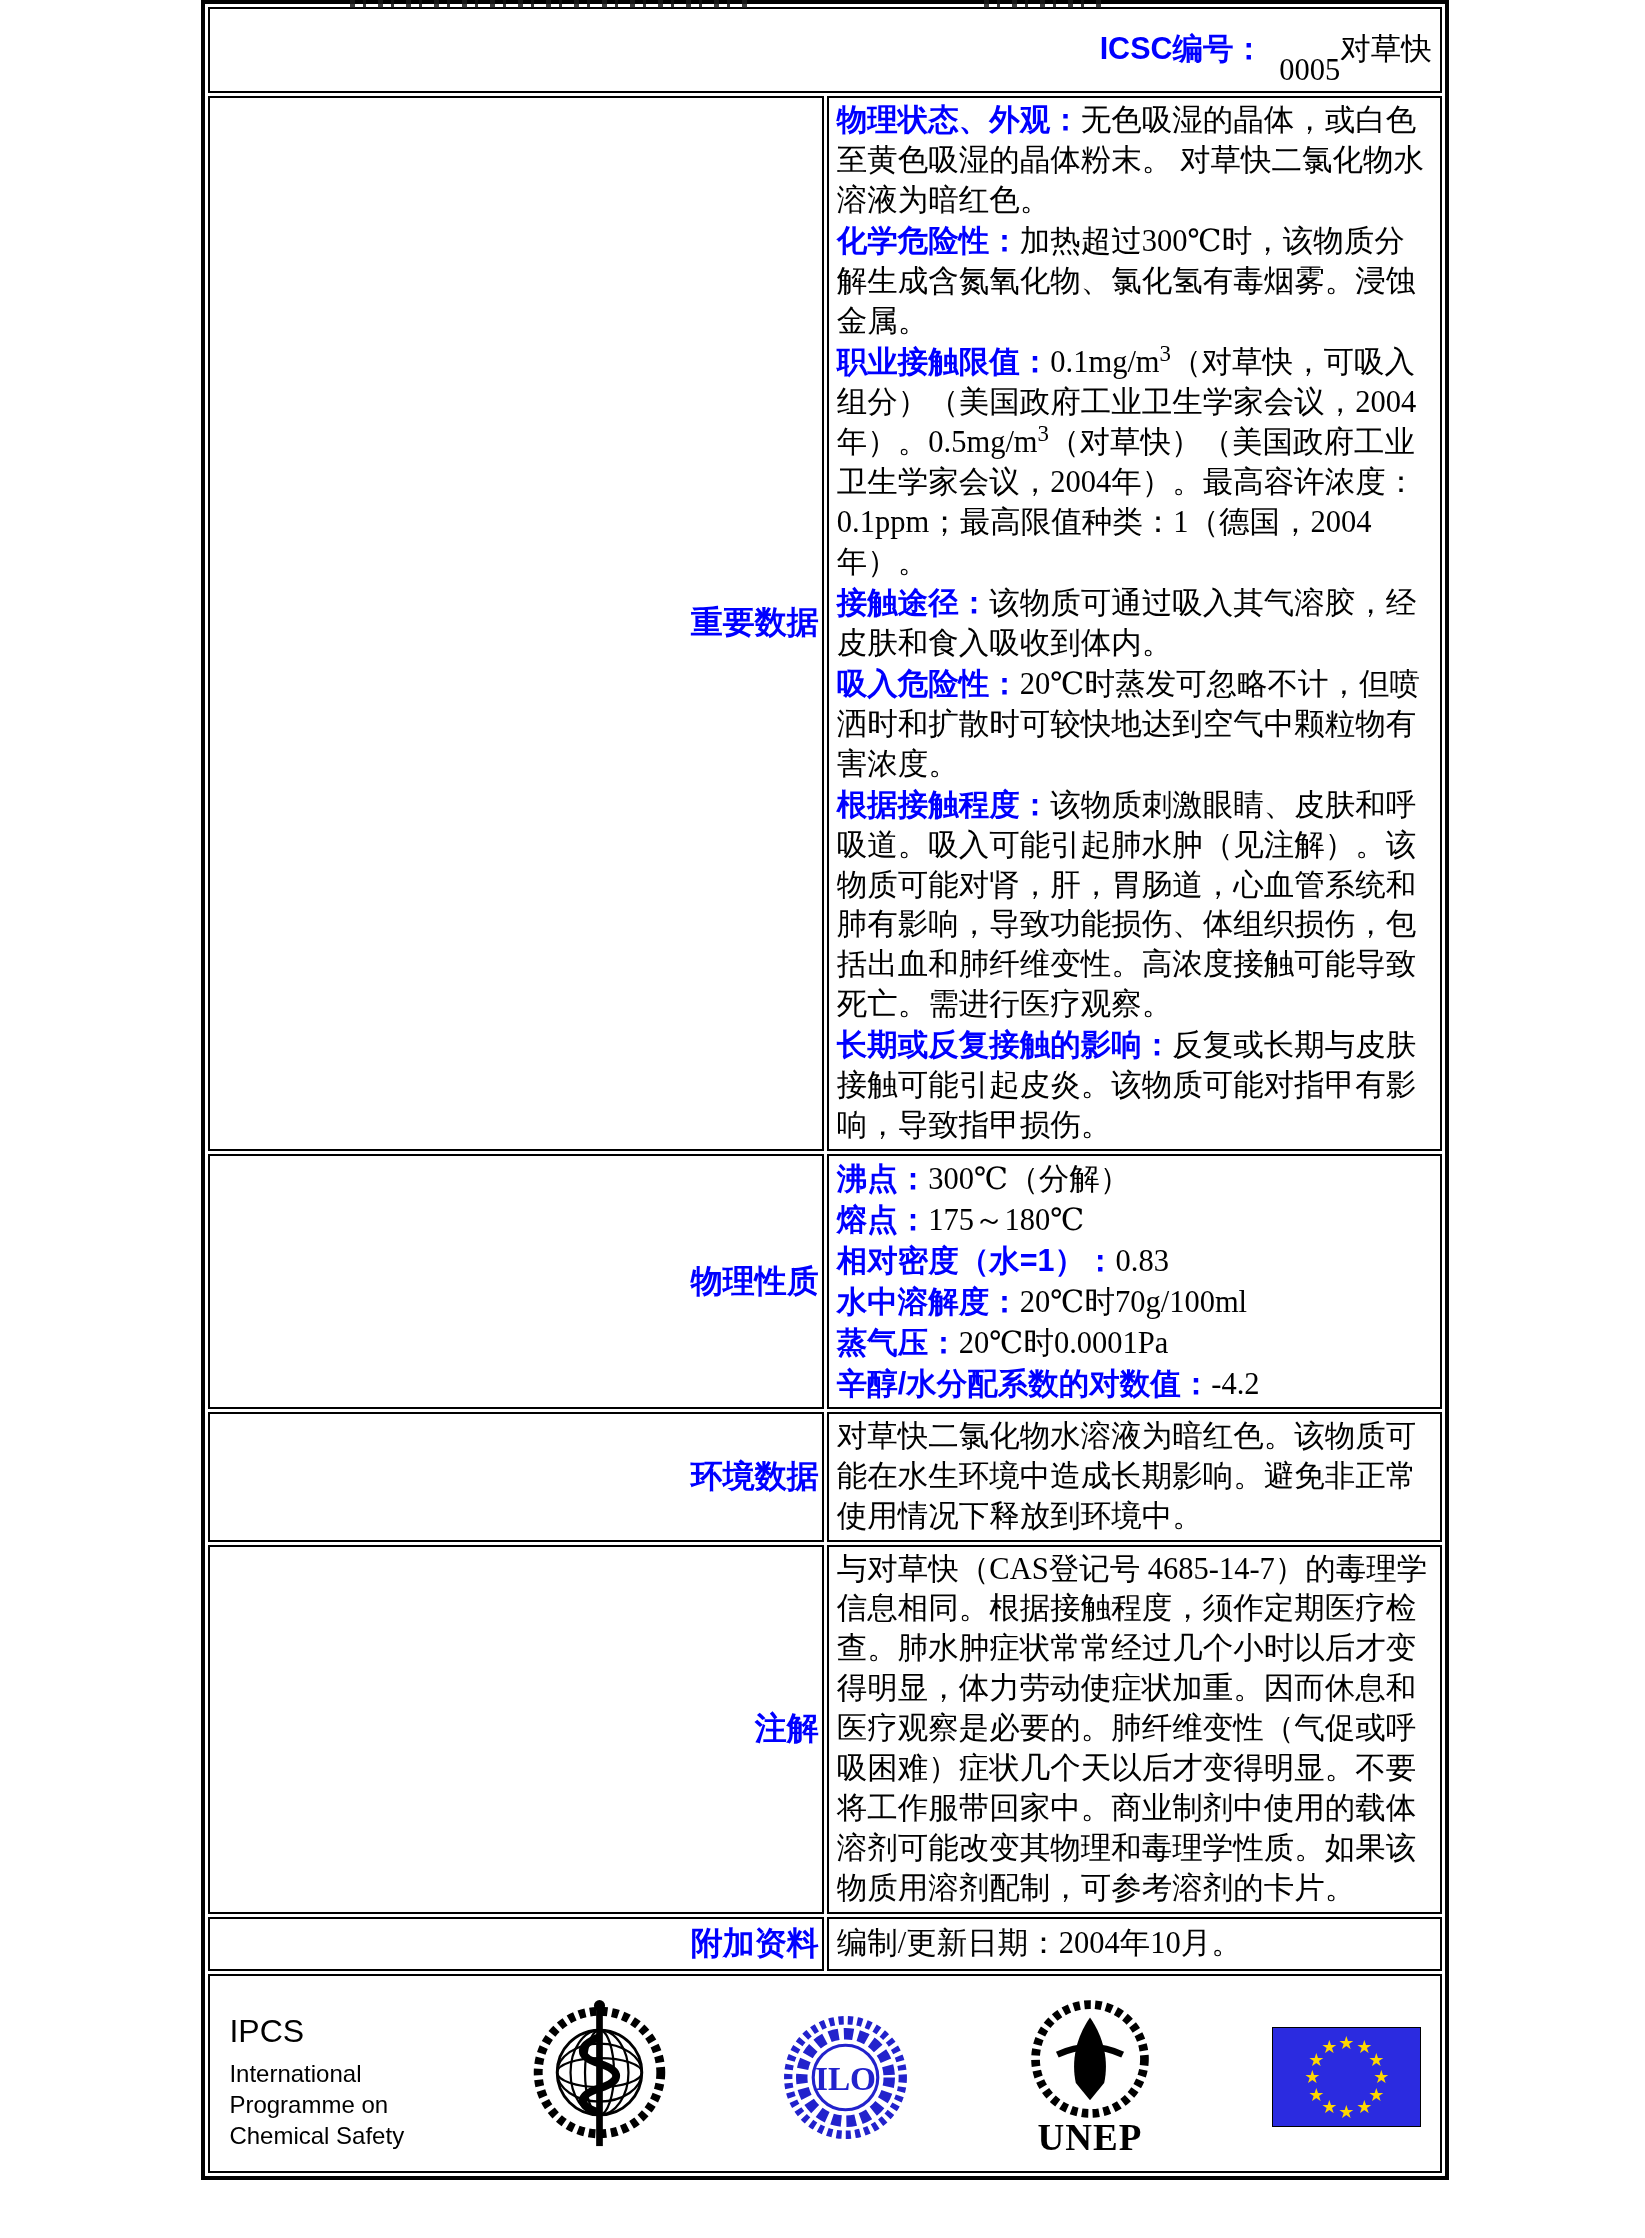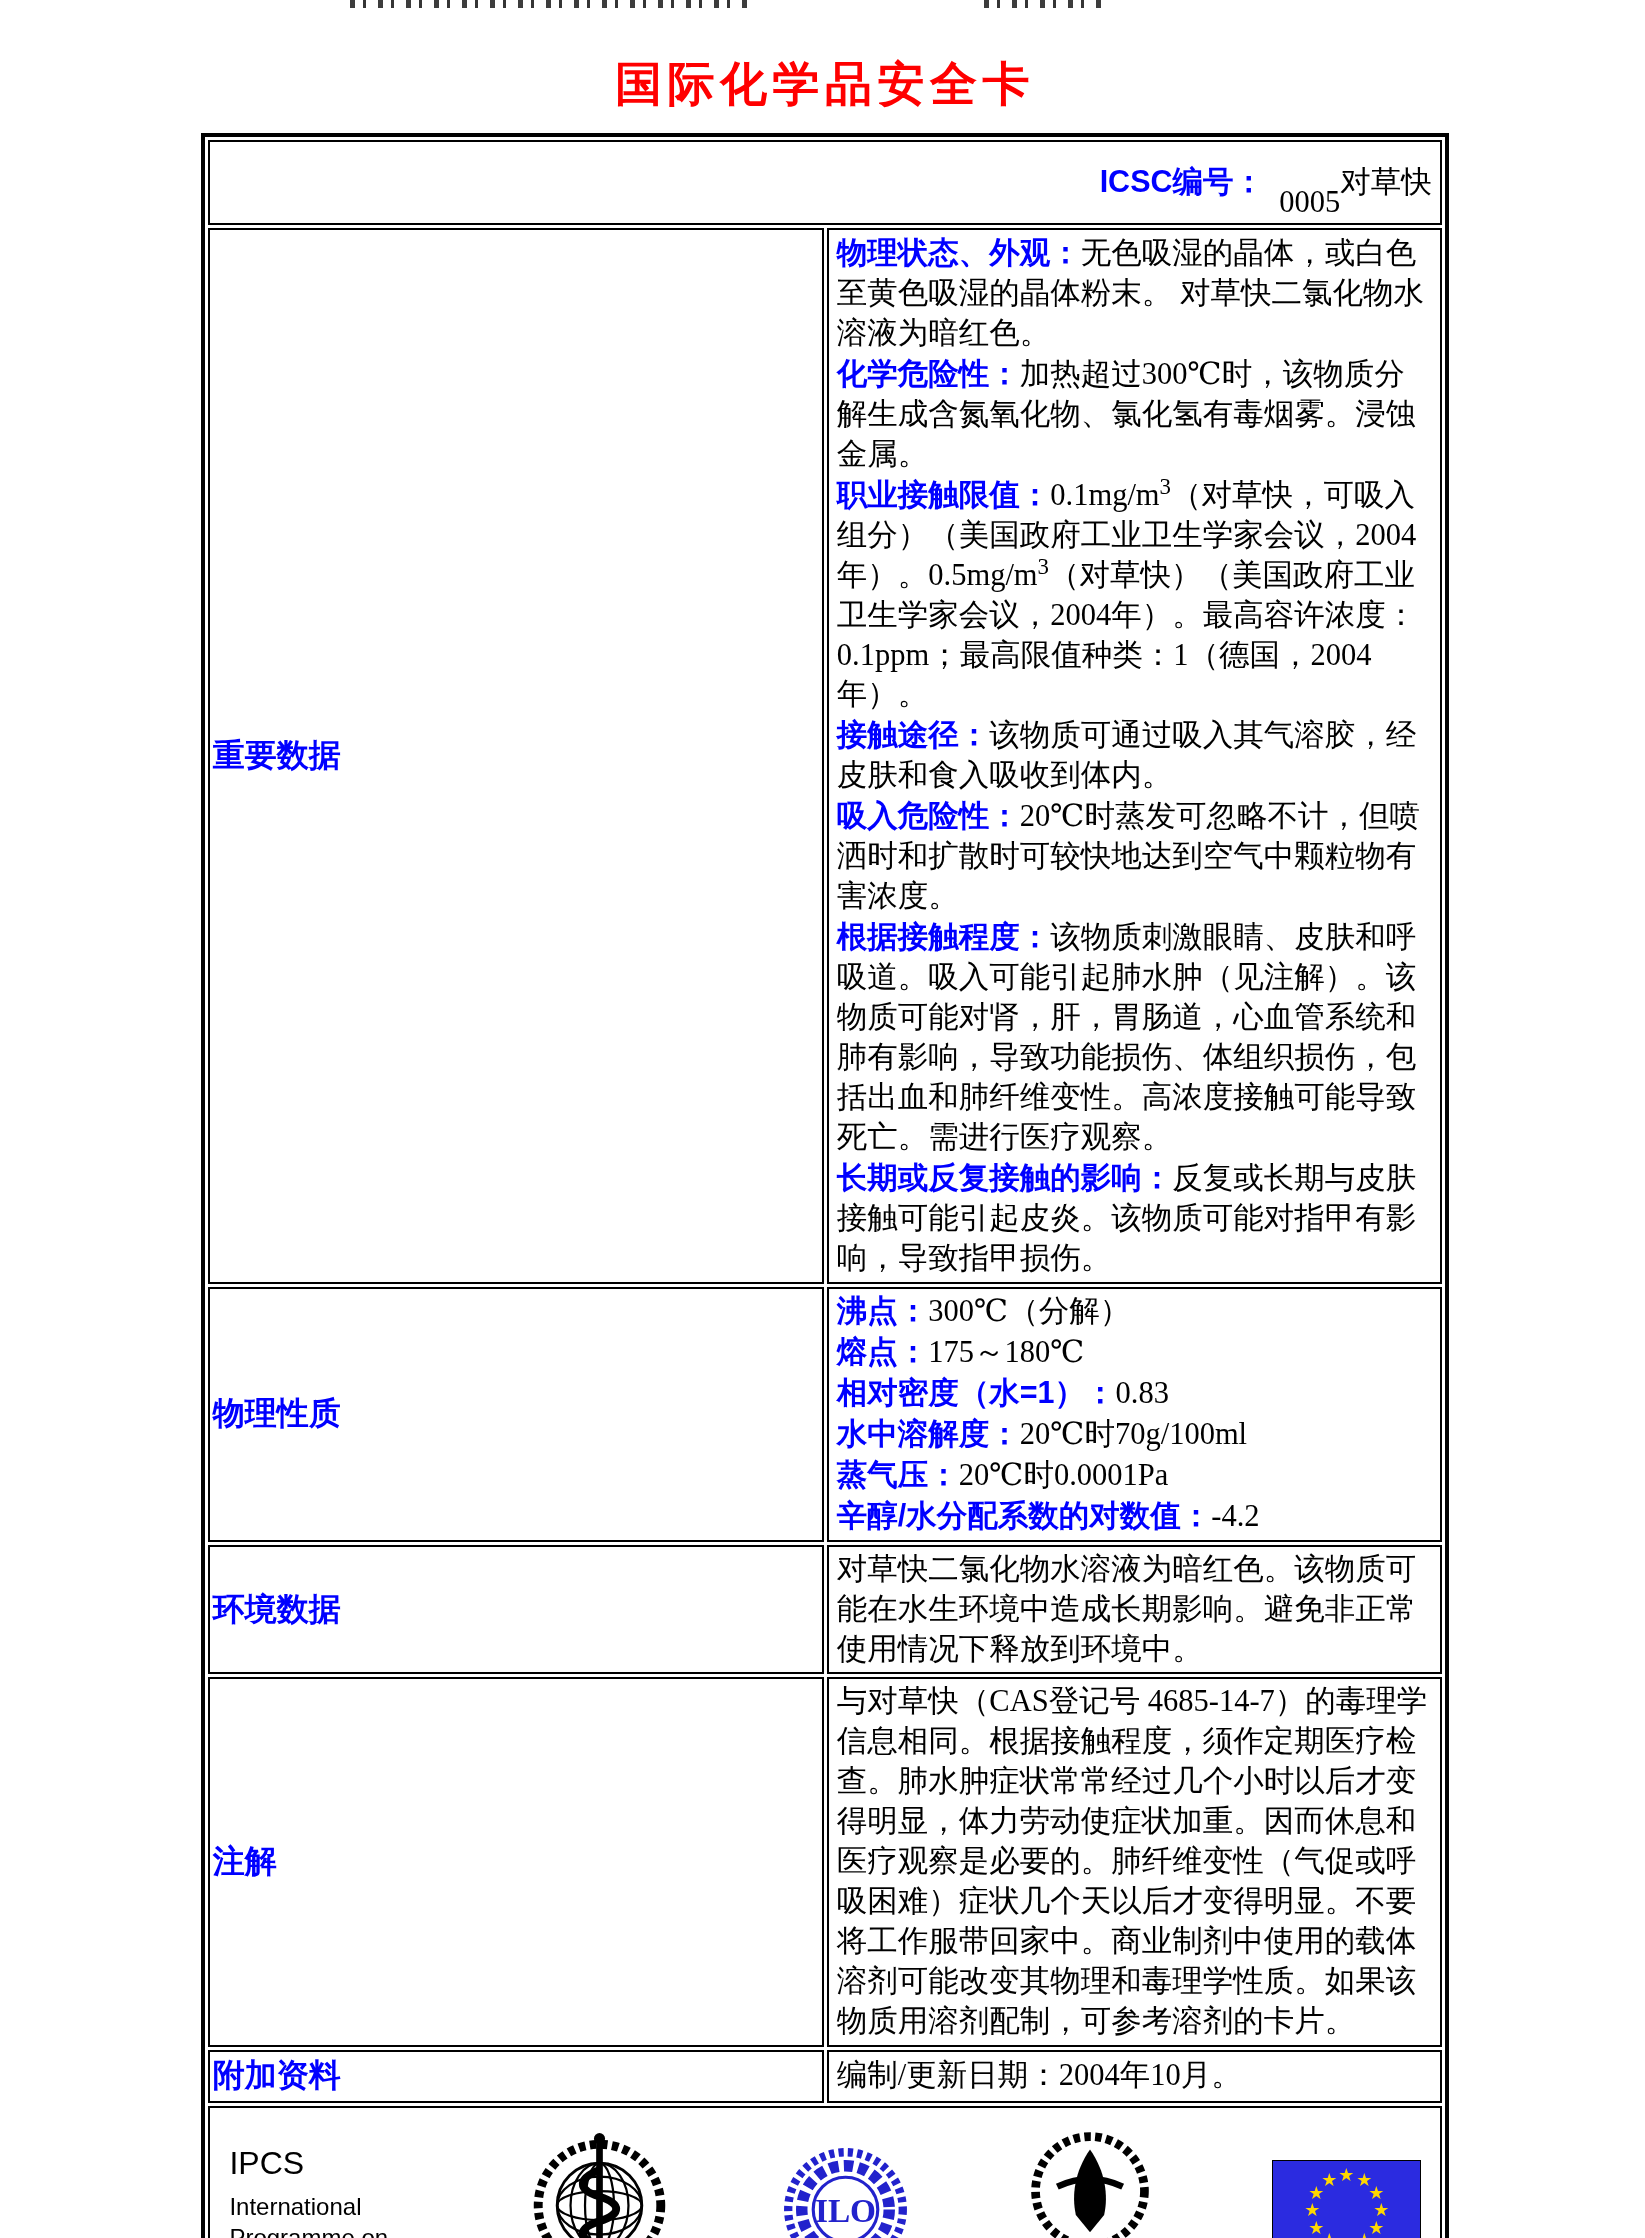--- a/index.html
+++ b/index.html
@@ -30,21 +30,21 @@
     text-align:center;color:var(--red);
     font-family:"Liberation Serif","DejaVu Serif",serif;
     font-weight:bold;font-size:47px;letter-spacing:5.5px;
   }
   table.card{
     width:1248px;border:4.2px solid #000;border-collapse:separate;border-spacing:3.5px;
     background:#fff;table-layout:fixed;
   }
   td{border:2.1px solid #000;padding:2.8px 8.3px;vertical-align:middle;background:#fff;}
   td.lbl{
-    width:175px;text-align:left;color:var(--blue);
+    width:175px;text-align:right;color:var(--blue);
     font-family:"Liberation Sans","DejaVu Sans",sans-serif;
     font-weight:bold;font-size:32px;padding:2.8px 2.8px;margin-top:43px;
   }
   td.content{font-size:30.5px;line-height:1.31;vertical-align:top;}
   td.vmid{vertical-align:middle;}
   .content-box{width:100%;}
   .mh-important{min-height:762px;}
   .mh-physical{min-height:244px;}
   .mh-env{min-height:76px;}
   .mh-notes{min-height:208px;}
@@ -80,21 +80,20 @@
     font-family:"DejaVu Sans",sans-serif;
   }
 </style>
 </head>
 <body>
 
 <div class="clip-frag frag-left"></div>
 <div class="clip-frag frag-right"></div>
 
 <div class="wrap">
-  <div class="title">国际化学品安全卡</div>
 
   <table class="card">
 
     <tbody>
         <tr>
       <td colspan="2">
         <div class="hdr-row">
           <div class="hdr-left">
             <span class="hdr-label">ICSC编号：</span>
             <span class="hdr-number">0005</span>

